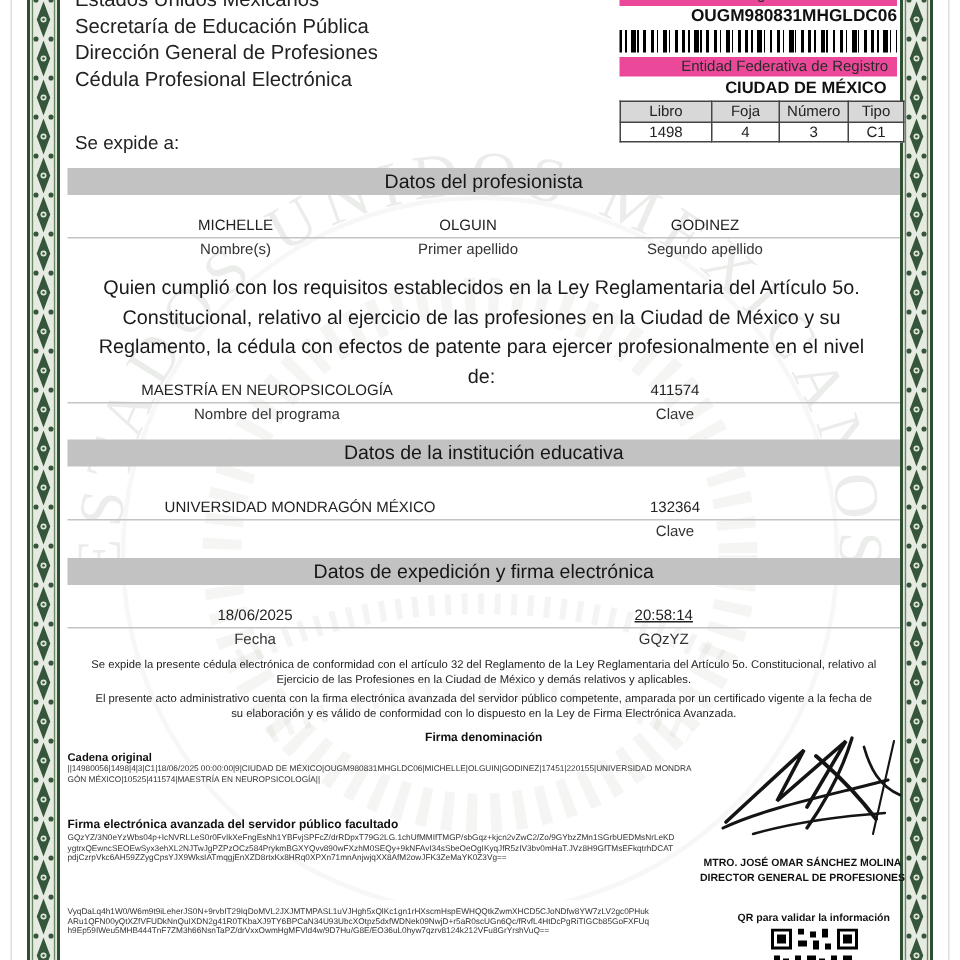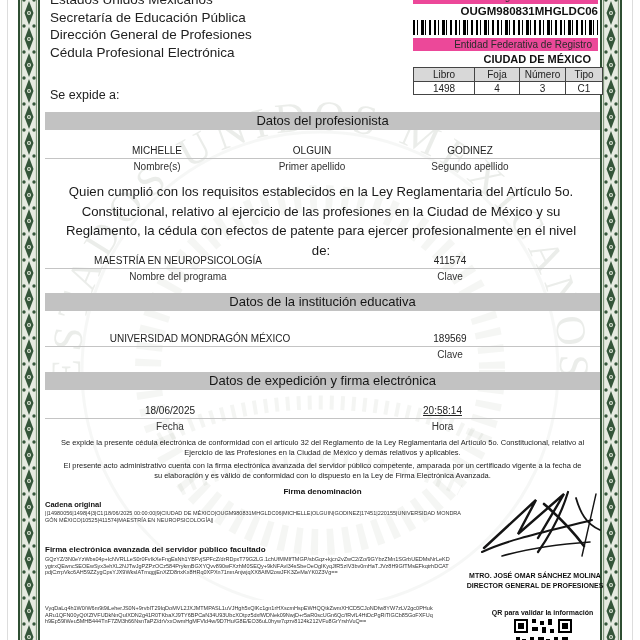--- a/index.html
+++ b/index.html
@@ -125,31 +125,31 @@
 
   <div class="fval" style="left:45px;top:255px;width:266px;">MAESTRÍA EN NEUROPSICOLOGÍA</div>
   <div class="fval" style="left:355px;top:255px;width:190px;">411574</div>
   <div class="rule" style="top:268px;"></div>
   <div class="flab" style="left:45px;top:271px;width:266px;">Nombre del programa</div>
   <div class="flab" style="left:355px;top:271px;width:190px;">Clave</div>
 
   <div class="abs secbar" style="top:293px;">Datos de la institución educativa</div>
 
   <div class="fval" style="left:45px;top:333px;width:310px;">UNIVERSIDAD MONDRAGÓN MÉXICO</div>
-  <div class="fval" style="left:355px;top:333px;width:190px;">189569</div>
+  <div class="fval" style="left:355px;top:333px;width:190px;">132364</div>
   <div class="rule" style="top:346px;"></div>
   <div class="flab" style="left:355px;top:349px;width:190px;">Clave</div>
 
   <div class="abs secbar" style="top:372px;">Datos de expedición y firma electrónica</div>
 
   <div class="fval" style="left:45px;top:405px;width:250px;">18/06/2025</div>
   <div class="fval" style="left:355px;top:405px;width:175px;text-decoration:underline;">20:58:14</div>
   <div class="rule" style="top:418px;"></div>
   <div class="flab" style="left:45px;top:421px;width:250px;">Fecha</div>
-  <div class="flab" style="left:355px;top:421px;width:175px;">Hora</div>
+  <div class="flab" style="left:355px;top:421px;width:175px;">GQzYZ</div>
 
   <div class="note" style="left:50px;top:438px;width:545px;">Se expide la presente cédula electrónica de conformidad con el artículo 32 del Reglamento de la Ley Reglamentaria del Artículo 5o. Constitucional, relativo al Ejercicio de las Profesiones en la Ciudad de México y demás relativos y aplicables.</div>
   <div class="note" style="left:60px;top:461px;width:525px;">El presente acto administrativo cuenta con la firma electrónica avanzada del servidor público competente, amparada por un certificado vigente a la fecha de su elaboración y es válido de conformidad con lo dispuesto en la Ley de Firma Electrónica Avanzada.</div>
 
   <div class="tinyhead" style="left:45px;top:487px;width:555px;text-align:center;font-size:8px;">Firma denominación</div>
 
   <div class="tinyhead" style="left:45px;top:500px;">Cadena original</div>
   <div class="tinyblock" style="left:45px;top:510px;width:420px;">||14980056|1498|4|3|C1|18/06/2025 00:00:00|9|CIUDAD DE MÉXICO|OUGM980831MHGLDC06|MICHELLE|OLGUIN|GODINEZ|17451|220155|UNIVERSIDAD MONDRAGÓN MÉXICO|10525|411574|MAESTRÍA EN NEUROPSICOLOGÍA||</div>
 
   <svg class="abs" style="left:478px;top:486px;" width="128" height="80" viewBox="0 0 128 80">

